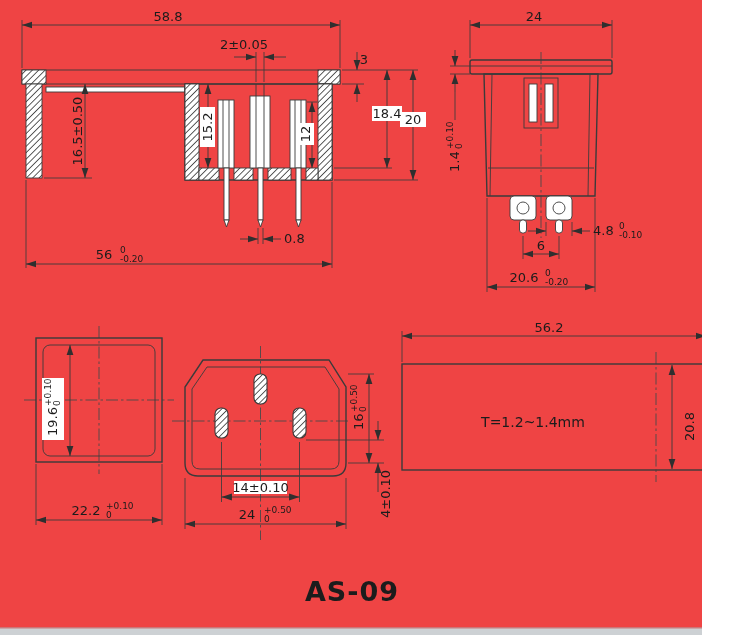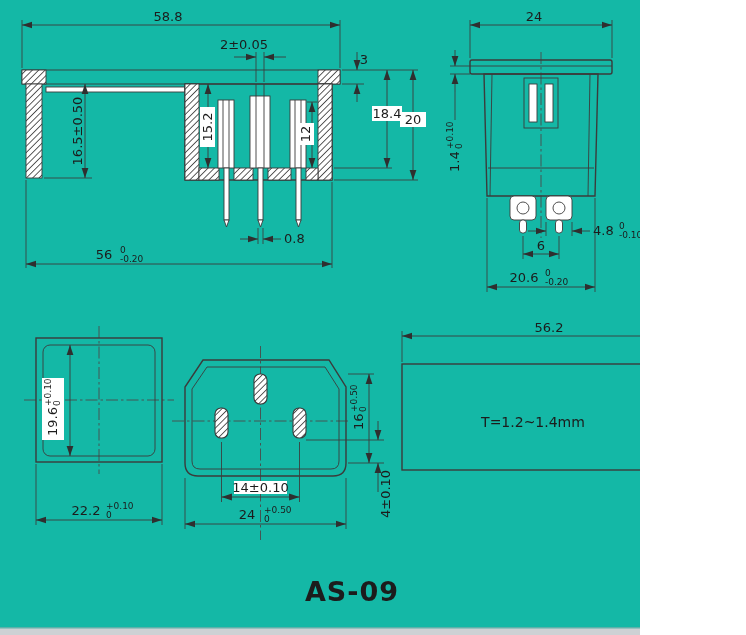--- a/index.html
+++ b/index.html
@@ -1,16 +1,16 @@
 <!DOCTYPE html>
 <html><head>
 <meta charset="utf-8">
 <style>
   html,body{margin:0;padding:0;background:#fff;}
-  .page{width:640px;height:635px;position:relative;background:#14b8a6;overflow:hidden;
+  .page{width:702px;height:635px;position:relative;background:#ef4444;overflow:hidden;
         font-family:"DejaVu Sans",sans-serif;}
   svg{display:block;}
   .outline{fill:none;stroke:#3b3b3b;stroke-width:1.4;}
   .thin{fill:none;stroke:#3b3b3b;stroke-width:0.9;}
   .white{fill:#ffffff;stroke:#3b3b3b;stroke-width:0.9;}
   .dim{fill:none;stroke:#3b3b3b;stroke-width:0.9;}
   .ext{fill:none;stroke:#3b3b3b;stroke-width:0.85;}
   .cl{fill:none;stroke:#4a4a4a;stroke-width:0.9;stroke-dasharray:12 3 2.5 3;}
   .bg{fill:#ffffff;stroke:none;}
   text{font-family:"DejaVu Sans",sans-serif;font-size:13px;fill:#1c1c1c;}

